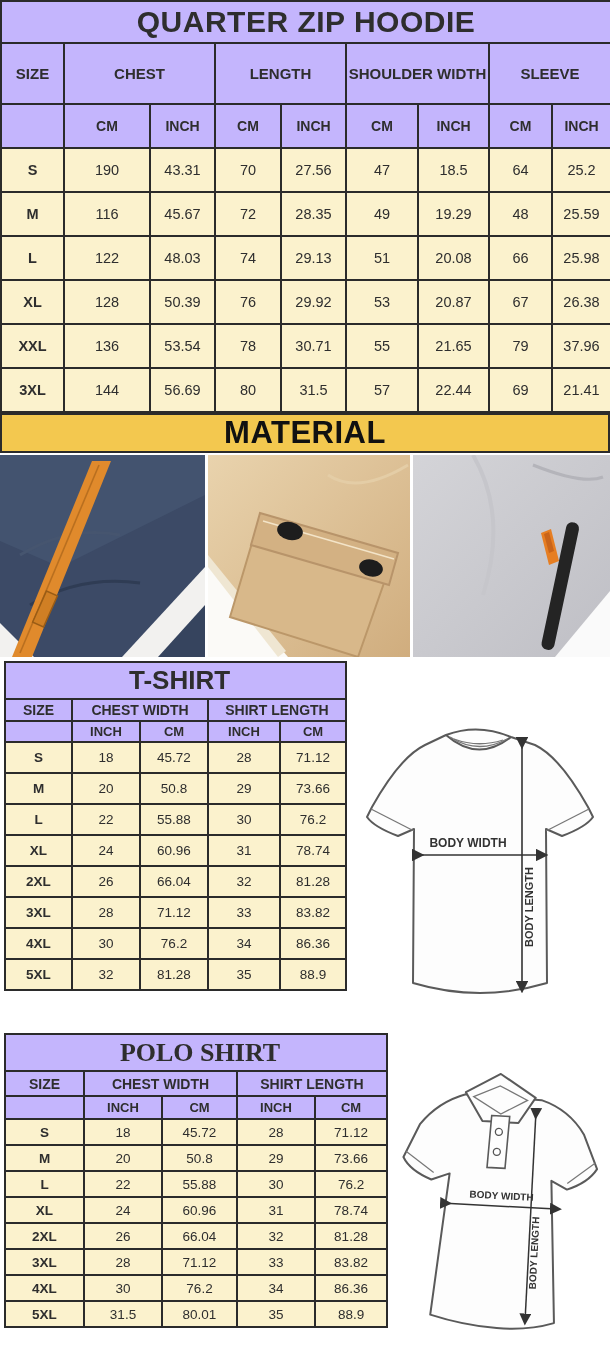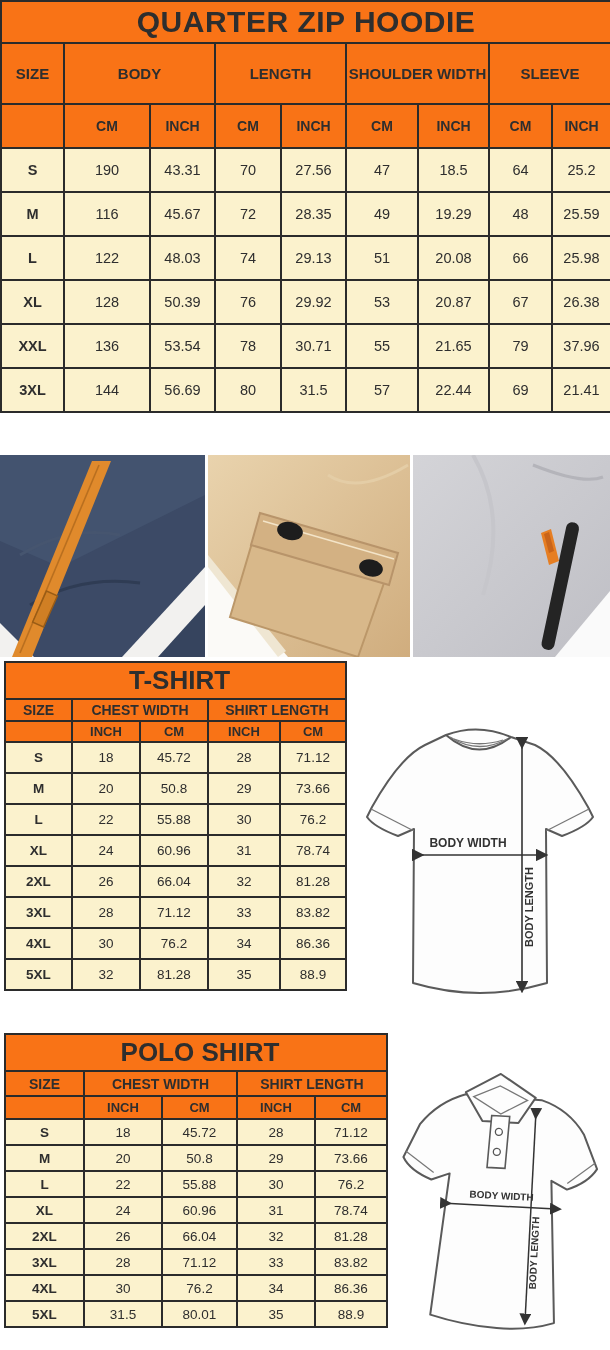--- a/index.html
+++ b/index.html
@@ -5,21 +5,21 @@
   html,body{margin:0;padding:0;background:#ffffff;}
   .page{
     position:relative;width:610px;height:1350px;background:#ffffff;
     font-family:"Liberation Sans", sans-serif;color:#2e2e2e;overflow:hidden;
   }
   table{border-collapse:collapse;table-layout:fixed;}
   th,td{
     border:2px solid #2b2b2b;text-align:center;vertical-align:middle;
     padding:0;color:#2e2e2e;overflow:hidden;white-space:nowrap;
   }
-  thead th{background:#f97316;font-weight:bold;}
+  thead th{background:#c4b5fd;font-weight:bold;}
   tbody th{background:#fbf2cd;font-weight:bold;}
   tbody td{background:#fbf2cd;font-weight:normal;}
 
   
   .hoodie-table{position:absolute;left:0;top:0;width:610px;}
   .hoodie-table .title-row th{height:40px;font-size:30px;font-weight:bold;letter-spacing:.5px;}
   .hoodie-table .group-row th{height:59px;font-size:15px;}
   .hoodie-table .unit-row th{height:42px;font-size:14px;}
   .hoodie-table tbody tr{height:44px;}
   .hoodie-table tbody th,.hoodie-table tbody td{font-size:14.5px;}
@@ -40,21 +40,21 @@
   .small-table .unit-row th{font-size:13px;}
   .small-table tbody th,.small-table tbody td{font-size:13.5px;}
 
   .tshirt-table{position:absolute;left:4px;top:661px;width:341px;}
   .tshirt-table .title-row th{height:35px;}
   .tshirt-table .group-row th{height:20px;}
   .tshirt-table .unit-row th{height:19px;}
   .tshirt-table tbody tr{height:31px;}
 
   .polo-table{position:absolute;left:4px;top:1033px;width:382px;}
-  .polo-table .title-row th{height:35px;}
+  .polo-table .title-row th{height:35px;font-family:Liberation Serif, serif;}
   .polo-table .group-row th{height:23px;}
   .polo-table .unit-row th{height:21px;}
   .polo-table tbody tr{height:26px;}
 
   
   .tshirt-diagram{position:absolute;left:350px;top:695px;width:260px;height:315px;}
   .polo-diagram{position:absolute;left:388px;top:1056px;width:222px;height:292px;}
   .diagram-label{font-family:"Liberation Sans", sans-serif;font-weight:bold;fill:#333;}
 </style>
 </head>
@@ -73,21 +73,21 @@
       <col style="width:71px">
         <col style="width:63px">
         <col style="width:59px">
     </colgroup>
     <thead>
       <tr class="title-row">
         <th colspan="9">QUARTER ZIP HOODIE</th>
       </tr>
       <tr class="group-row">
         <th>SIZE</th>
-        <th colspan="2">BODY</th>
+        <th colspan="2">CHEST</th>
         <th colspan="2">LENGTH</th>
         <th colspan="2">SHOULDER WIDTH</th>
         <th colspan="2">SLEEVE</th>
       </tr>
       <tr class="unit-row">
         <th></th>
         <th>CM</th>
         <th>INCH</th>
         <th>CM</th>
         <th>INCH</th>
@@ -160,20 +160,23 @@
           <td>80</td>
           <td>31.5</td>
           <td>57</td>
           <td>22.44</td>
           <td>69</td>
           <td>21.41</td>
         </tr>
       </tbody>
   </table>
 
+  <div class="material-band">
+    <span>MATERIAL</span>
+  </div>
 
   <div class="photos">
 
     <svg width="205" height="202" viewBox="0 0 205 202">
       <rect x="0" y="0" width="205" height="202" fill="#f2f1ef"></rect>
       <polygon points="0,0 205,0 205,112 122,202 34,202 0,168" fill="#3c4a66"></polygon>
       <polygon points="0,0 205,0 205,40 60,112 0,86" fill="#43536f"></polygon>
       <polygon points="158,202 205,150 205,202" fill="#36445e"></polygon>
       <path d="M30,150 Q80,120 140,128" stroke="#2f3c54" stroke-width="3" fill="none"></path>
       <path d="M20,100 Q70,70 120,80" stroke="#46556f" stroke-width="3" fill="none"></path>

